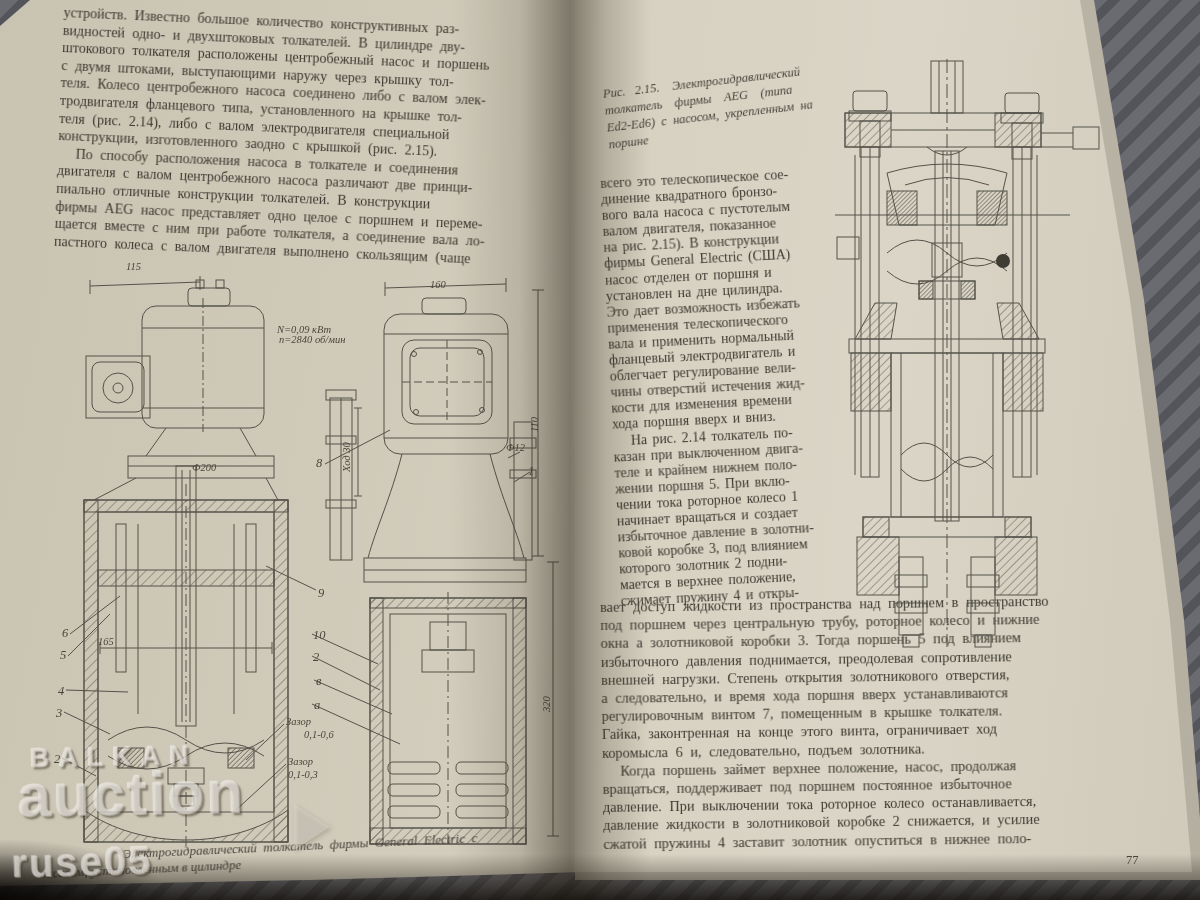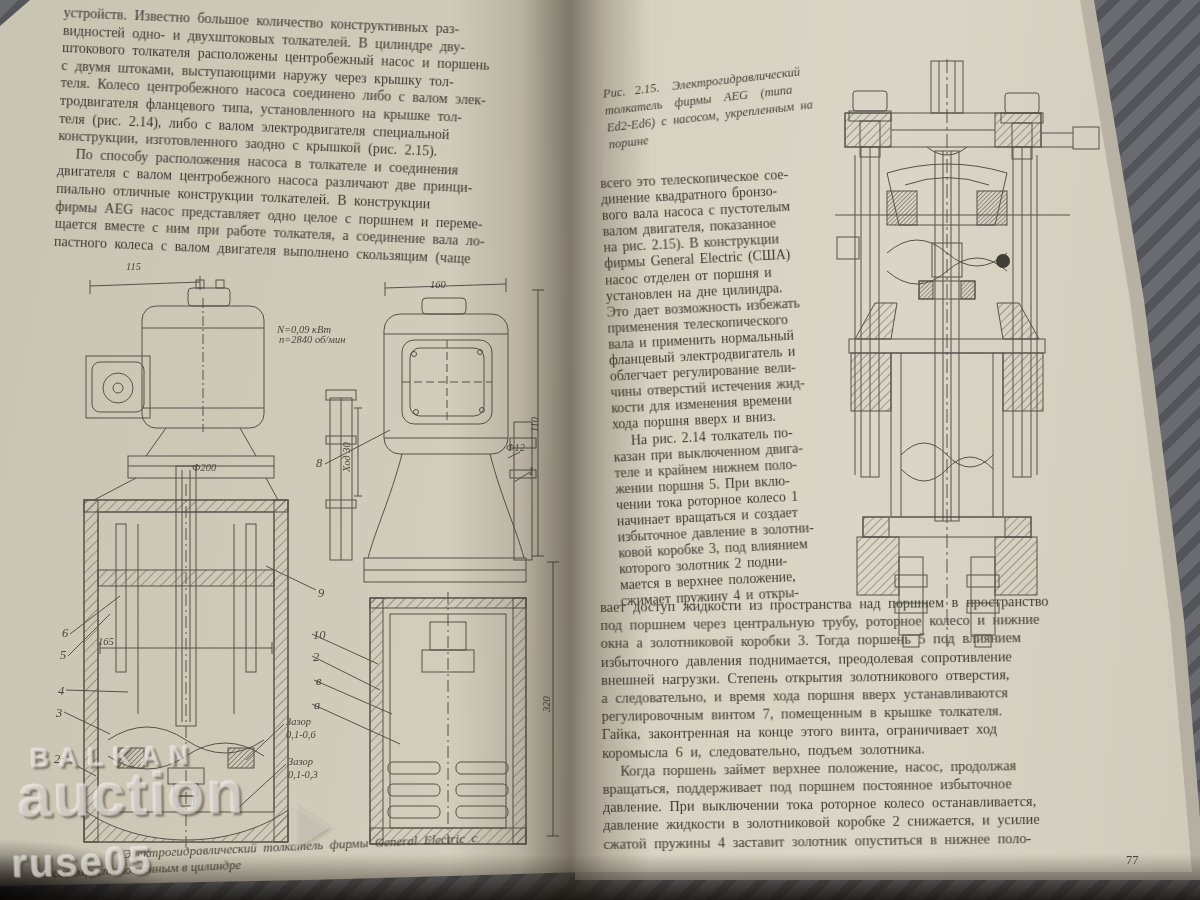--- a/index.html
+++ b/index.html
@@ -224,21 +224,21 @@
     <span class="dim" style="left:277px;top:324px">N=0,09 кВт</span>
     <span class="dim" style="left:279px;top:334px">n=2840 об/мин</span>
     <span class="dim" style="left:192px;top:462px">Ф200</span>
     <span class="dim" style="left:98px;top:636px">165</span>
     <span class="dim" style="left:430px;top:279px">160</span>
     <span class="dim rot" style="left:529px;top:432px">110</span>
     <span class="dim rot" style="left:541px;top:712px">320</span>
     <span class="dim rot" style="left:341px;top:472px">Ход 30</span>
     <span class="dim" style="left:506px;top:442px">Ф12</span>
     <span class="dim" style="left:286px;top:716px">Зазор</span>
-    <span class="dim" style="left:286px;top:729px">0,1-0,6</span>
+    <span class="dim" style="left:304px;top:729px">0,1-0,6</span>
     <span class="dim" style="left:288px;top:756px">Зазор</span>
     <span class="dim" style="left:288px;top:769px">0,1-0,3</span>
     <span class="co" style="left:62px;top:626px">6</span>
     <span class="co" style="left:60px;top:648px">5</span>
     <span class="co" style="left:58px;top:684px">4</span>
     <span class="co" style="left:56px;top:706px">3</span>
     <span class="co" style="left:54px;top:752px">2</span>
     <span class="co" style="left:316px;top:456px">8</span>
     <span class="co" style="left:318px;top:586px">9</span>
     <span class="co" style="left:313px;top:628px">10</span>

